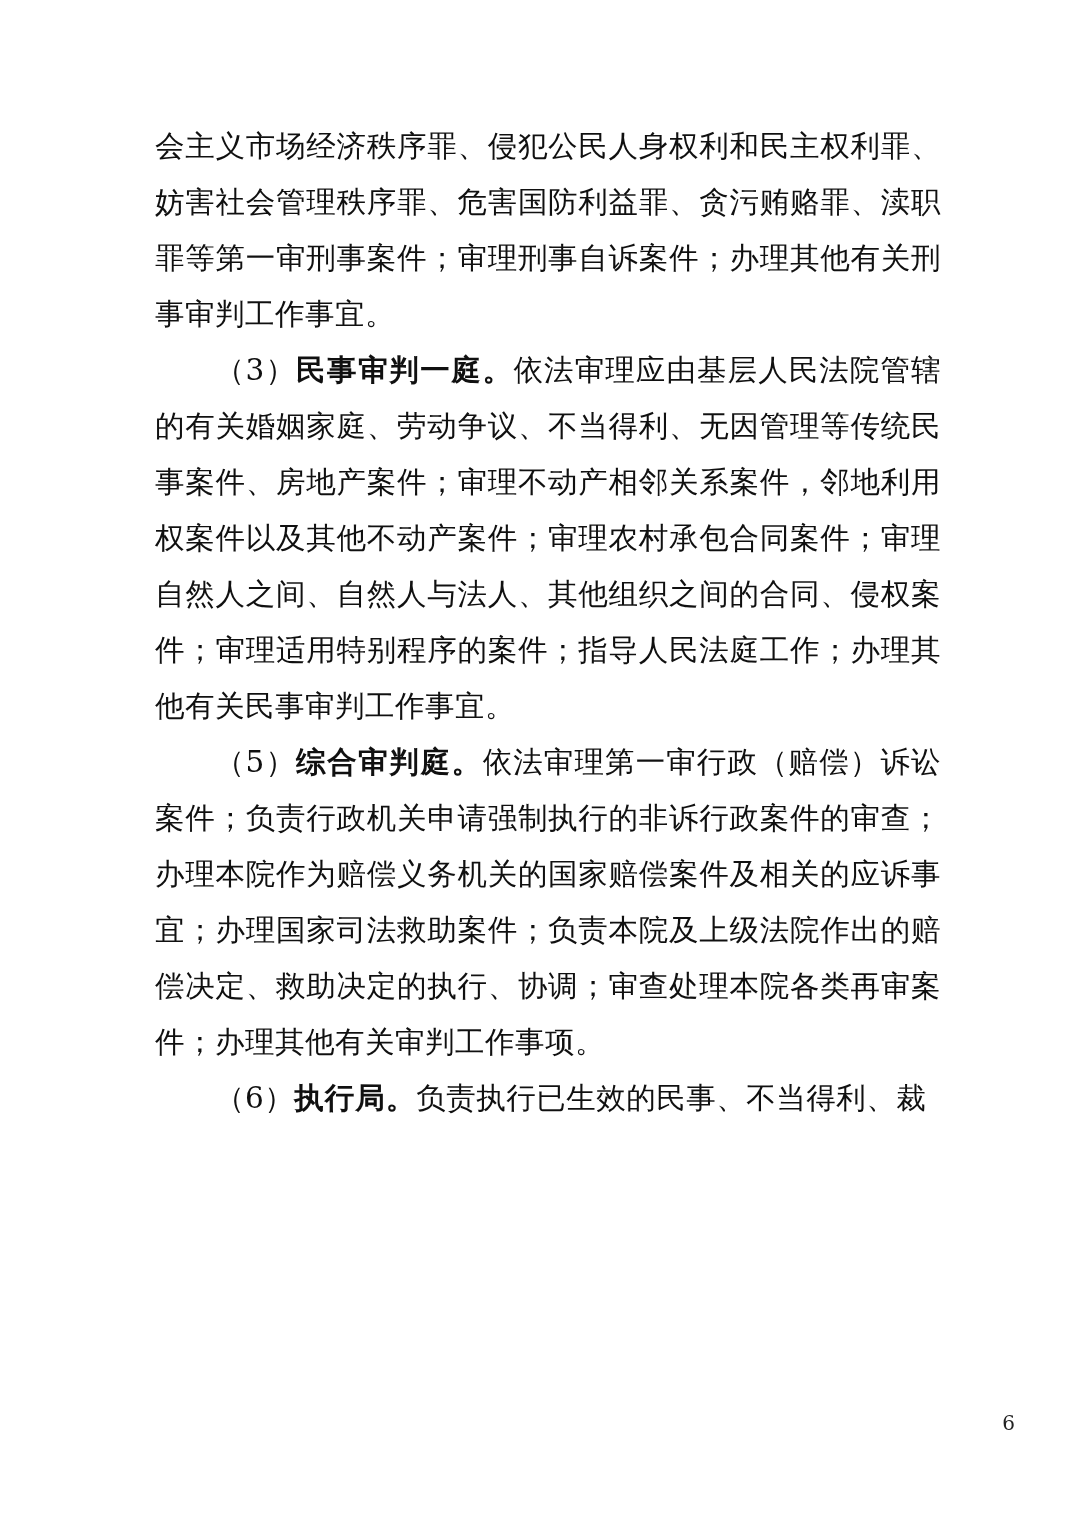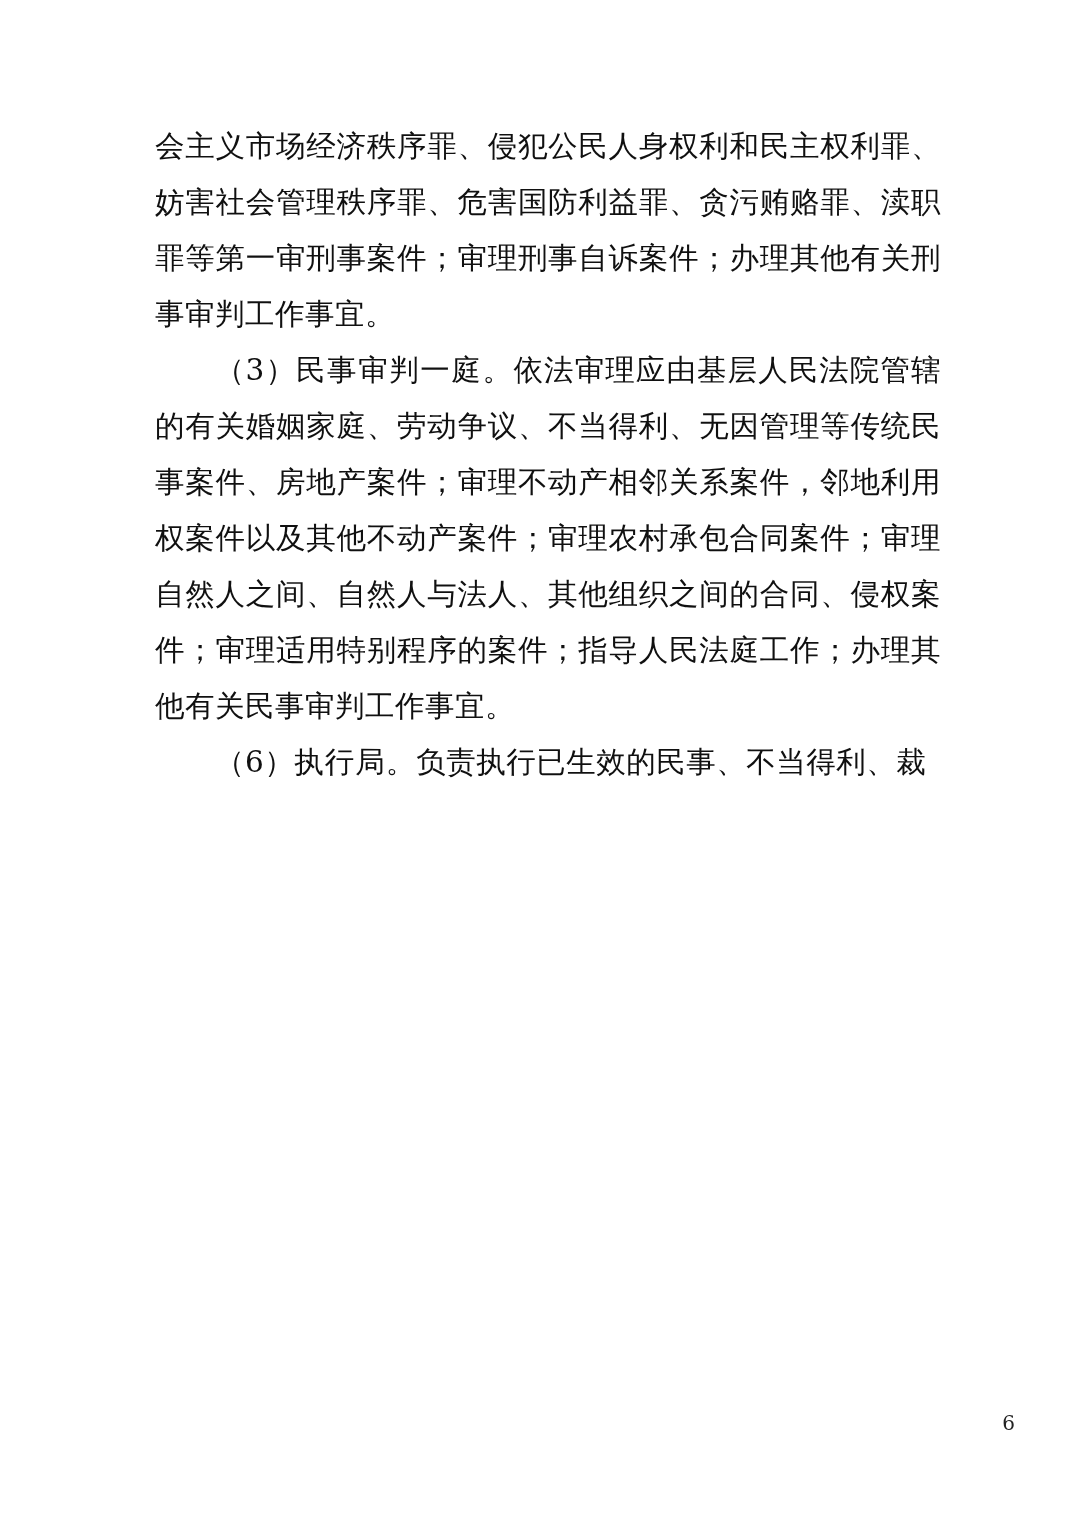--- a/index.html
+++ b/index.html
@@ -31,35 +31,36 @@
     margin: 0;
     word-break: break-all;
   }
   .para + .para {
     margin-top: 0;
   }
   .indent {
     text-indent: 60px;
   }
   .bold-head {
-    font-weight: normal;
+    font-weight: bold;
     letter-spacing: 1px;
   }
   .page-number {
     position: absolute;
     right: 60px;
     bottom: 85px;
     font-size: 20px;
     color: #222;
     font-family: "DejaVu Serif", "Liberation Serif", serif;
   }
 </style>
 </head>
 <body>
 
 <div class="page">
   <div class="content" id="body-container">
       <p class="para"><span>会主义市场经济秩序罪、侵犯公民人身权利和民主权利罪、妨害社会管理秩序罪、危害国防利益罪、贪污贿赂罪、渎职罪等第一审刑事案件；审理刑事自诉案件；办理其他有关刑事审判工作事宜。</span></p>
       <p class="para indent"><span>（3）</span><span class="bold-head">民事审判一庭。</span><span>依法审理应由基层人民法院管辖的有关婚姻家庭、劳动争议、不当得利、无因管理等传统民事案件、房地产案件；审理不动产相邻关系案件，邻地利用权案件以及其他不动产案件；审理农村承包合同案件；审理自然人之间、自然人与法人、其他组织之间的合同、侵权案件；审理适用特别程序的案件；指导人民法庭工作；办理其他有关民事审判工作事宜。</span></p>
+      <p class="para indent"><span>（5）</span><span class="bold-head">综合审判庭。</span><span>依法审理第一审行政（赔偿）诉讼案件；负责行政机关申请强制执行的非诉行政案件的审查；办理本院作为赔偿义务机关的国家赔偿案件及相关的应诉事宜；办理国家司法救助案件；负责本院及上级法院作出的赔偿决定、救助决定的执行、协调；审查处理本院各类再审案件；办理其他有关审判工作事项。</span></p>
       <p class="para indent"><span>（6）</span><span class="bold-head">执行局。</span><span>负责执行已生效的民事、不当得利、裁</span></p>
     </div>
   <div class="page-number">6</div>
 </div>
 
 </body></html>

